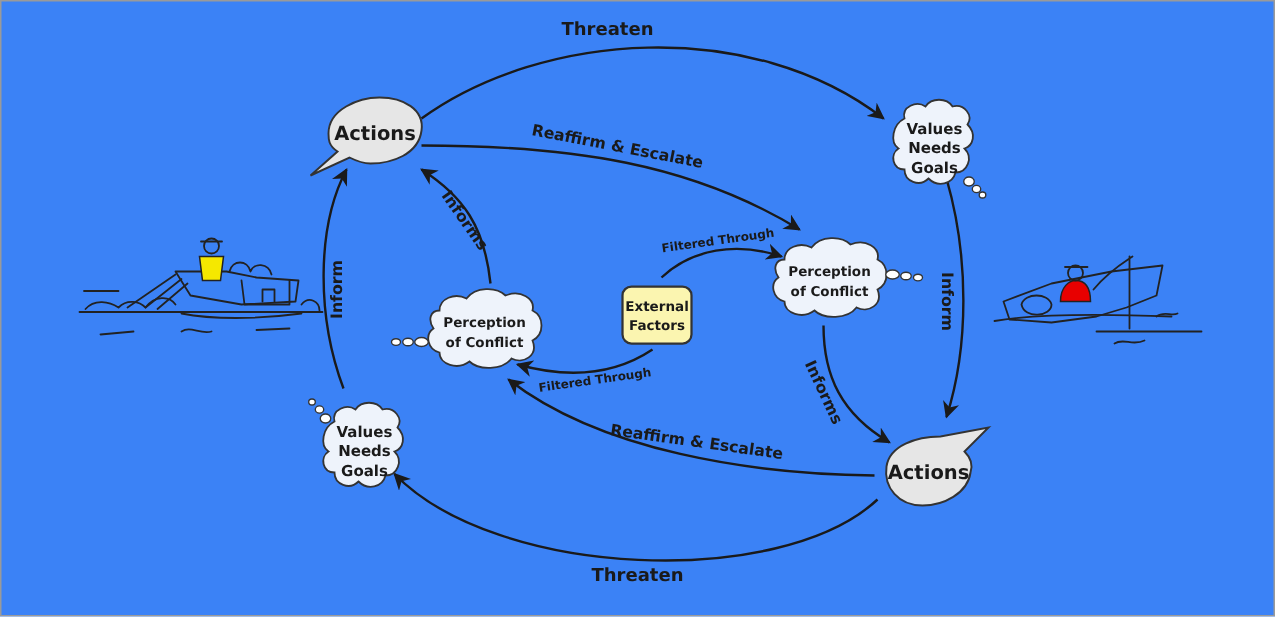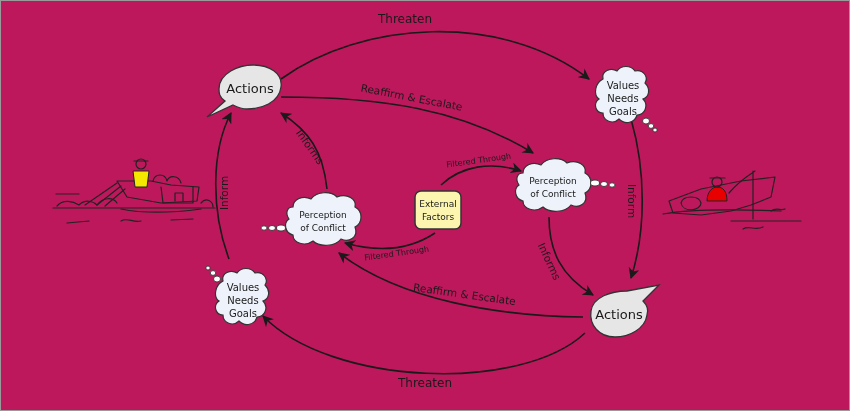--- a/index.html
+++ b/index.html
@@ -1,20 +1,21 @@
 <!DOCTYPE html>
 <html><head>
   <meta charset="utf-8">
   <style>
     html, body { margin: 0; padding: 0; background: #ffffff; }
     body { width: 850px; height: 411px; overflow: hidden; }
     #canvas {
       position: relative; width: 848px; height: 409px;
-      border: 1px solid #9a9a9a; background: #be185d;
+      border: 1px solid #9a9a9a; background: #3b82f6;
       font-family: "DejaVu Sans", sans-serif;
+      font-weight: bold;
     }
     svg { position: absolute; left: 0; top: 0; }
     .edge { fill: none; stroke: #1a1a1a; stroke-width: 1.6; }
     .lbl { font-family: "DejaVu Sans", sans-serif; fill: #1a1a1a; }
     .lbl-lg { font-size: 12px; }
     .lbl-md { font-size: 10.5px; }
     .lbl-sm { font-size: 8px; }
     .node-txt { font-family: "DejaVu Sans", sans-serif; fill: #1a1a1a; text-anchor: middle; }
     .cloud { fill: #eef3fb; stroke: #333; stroke-width: 1.2; }
     .bubble { fill: #e6e6e6; stroke: #333; stroke-width: 1.3; }

